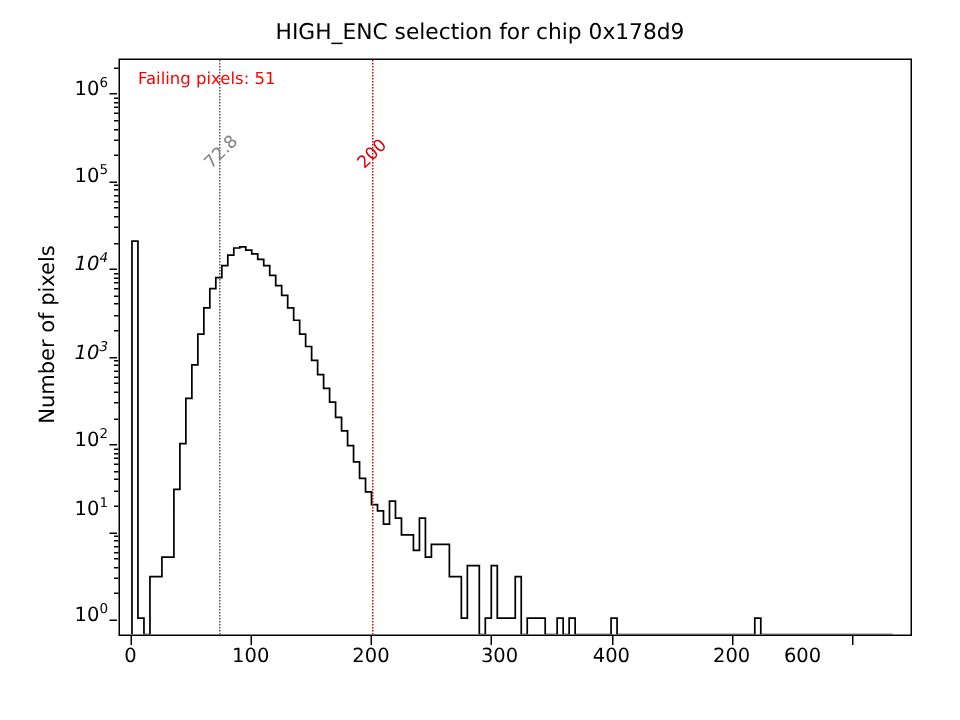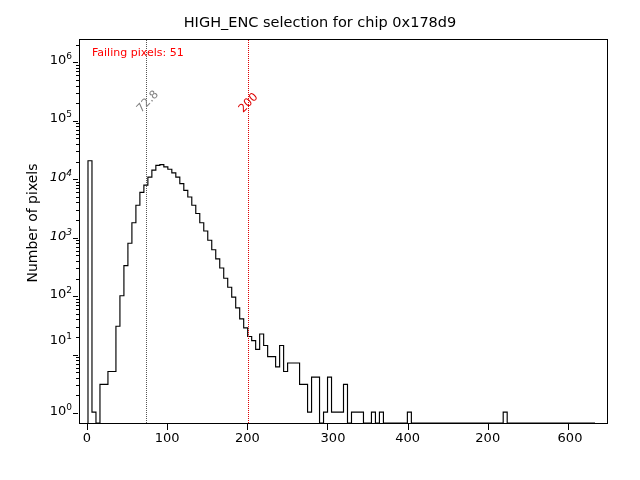--- a/index.html
+++ b/index.html
@@ -240,14 +240,14 @@
     <div class="xtick-label" style="left: 167.167px;">100</div>
     <div class="xmajor-tick" style="left: 247.318px;"></div>
     <div class="xtick-label" style="left: 247.318px;">200</div>
     <div class="xmajor-tick" style="left: 327.47px;"></div>
     <div class="xtick-label" style="left: 333px; text-align: center;">300</div>
     <div class="xmajor-tick" style="left: 407.621px;"></div>
     <div class="xtick-label" style="left: 407.621px;">400</div>
     <div class="xmajor-tick" style="left: 487.773px;"></div>
     <div class="xtick-label" style="left: 487.773px;">200</div>
     <div class="xmajor-tick" style="left: 567.924px;"></div>
-    <div class="xtick-label" style="left: 570px;">600</div>
+    <div class="xtick-label" style="left: 535px;">600</div>
   </div>
 
 </body></html>

